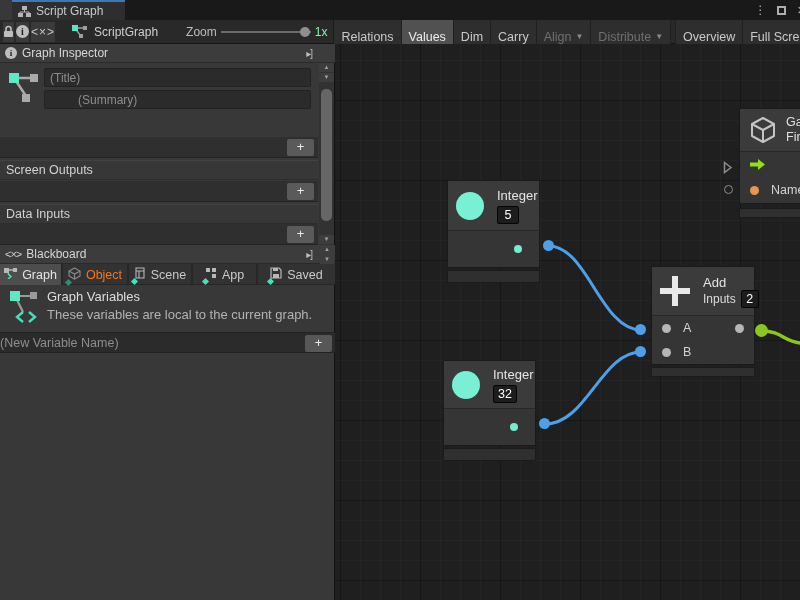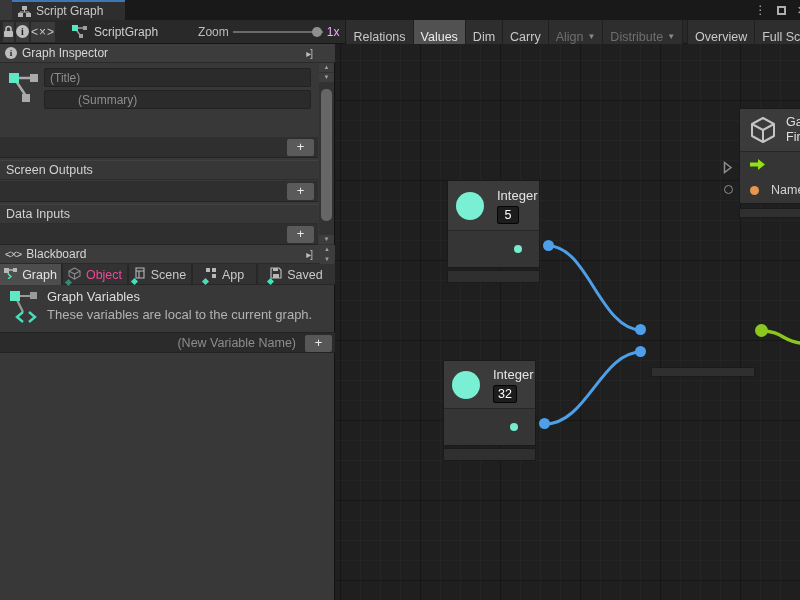--- a/index.html
+++ b/index.html
@@ -15,21 +15,21 @@
   .closex{font-size:15px;line-height:18px}
 
   
   .toolbar{position:absolute;left:0;top:20px;width:800px;height:24px;background:#292929;border-bottom:1px solid #151515;display:flex;align-items:center;font-size:12px}
   .tbtn{height:20px;margin:0 1px;background:#3a3a3a;display:flex;align-items:center;justify-content:center;color:#c6c6c6}
   .tbtn.lock{width:26px;margin-left:3px}
   .tbtn.info{width:30px}
   .tbtn.anglex{width:72px;font-size:12px;letter-spacing:1px}
   .infodot{width:13px;height:13px;border-radius:50%;background:#bdbdbd;color:#222;font-size:10px;font-weight:bold;display:flex;align-items:center;justify-content:center;font-family:"Liberation Serif",serif}
   .graphsel{display:flex;align-items:center;gap:6px;margin-left:16px;color:#cfcfcf}
-  .zoomwrap{display:flex;align-items:center;gap:4px;margin-left:40px}
+  .zoomwrap{display:flex;align-items:center;gap:4px;margin-left:28px}
   .slider{position:relative;width:90px;height:2px;background:#6b6b6b}
   .knob{position:absolute;right:1px;top:-4px;width:10px;height:10px;border-radius:50%;background:#8f8f8f}
   .tglgroup{display:flex;height:24px;margin-left:6px;border-left:1px solid #1a1a1a}
   .tgl{display:flex;align-items:center;white-space:nowrap;padding:16px 7px;height:34px;background:#2e2e2e;border-right:1px solid #1f1f1f;color:#c9c9c9;font-size:12.5px}
   .tgl.sel{background:#515151;color:#ececec}
   .tgl.dis{color:#6f6f6f}
   .dd{font-size:8px;margin-left:4px;color:#8a8a8a}
 
   
   .panel{position:absolute;left:0;top:44px;width:335px;height:556px;background:#383838;border-right:1px solid #121212}
@@ -41,28 +41,28 @@
   .sechdr{position:absolute;left:0;width:318px;height:20px;display:flex;align-items:center;padding-left:6px;font-size:12.5px;color:#d2d2d2;background:#373737;border-top:1px solid #424242;border-bottom:1px solid #2d2d2d}
   .addrow{position:absolute;left:0;width:318px;height:21px;background:#2f2f2f;border-bottom:1px solid #242424}
   .addbtn{position:absolute;right:4px;top:2px;width:27px;height:17px;background:#5a5a5a;border-radius:2px;color:#ececec;font-size:13px;text-align:center;line-height:16px}
   .scrollcol{position:absolute;left:319px;top:19px;width:15px;height:182px;background:#323232}
   .sarw{position:absolute;left:0;width:15px;height:9px;text-align:center;font-size:6px;line-height:9px;color:#a0a0a0;background:#3d3d3d}
   .sthumb{position:absolute;left:2px;width:11px;background:#666;border-radius:5px}
   .bbarrow{position:absolute;left:320px;width:14px;height:9px;text-align:center;font-size:6px;line-height:9px;color:#a0a0a0;background:#3d3d3d}
   .tabs{position:absolute;left:0;top:220px;width:335px;height:21px;display:flex;background:#323232;border-bottom:1px solid #262626}
   .btab{display:flex;align-items:center;justify-content:center;gap:5px;height:21px;border-right:2px solid #272727;font-size:12.5px;color:#c8c8c8}
   .btab.sel{background:#4d4d4d;color:#e2e2e2}
-  .btab.dis{color:#ec4899}
+  .btab.dis{color:#f97316}
   .iconwrap{position:relative;display:inline-block}
   .diam{position:absolute;left:-2px;bottom:-2px;width:5px;height:5px;background:#45e0bb;transform:rotate(45deg)}
   .varttl{position:absolute;left:47px;top:245px;font-size:13px;color:#dedede}
   .vardesc{position:absolute;left:47px;top:263px;font-size:13px;color:#b3b3b3}
   .varicon{position:absolute;left:10px;top:246px}
   .newvar{position:absolute;left:0;top:288px;width:335px;height:21px;background:#2b2b2b;border-top:1px solid #232323;border-bottom:1px solid #232323}
-  .nvinput{position:absolute;left:0;top:0;width:300px;height:19px;background:transparent;border:none;outline:none;color:#b4b4b4;text-align:right;font-size:12.5px;padding-right:4px;font-family:"Liberation Sans",sans-serif}
+  .nvinput{position:absolute;left:0;top:0;width:300px;height:19px;background:transparent;border:none;outline:none;color:#b4b4b4;font-size:12.5px;padding-right:4px;font-family:"Liberation Sans",sans-serif}
   .nvinput::placeholder{color:#8d8d8d;opacity:1}
   .nvbtn{position:absolute;right:3px;top:2px;width:27px;height:17px;background:#575757;border-radius:2px;color:#ececec;font-size:13px;text-align:center;line-height:16px}
 
   
   .canvas{position:absolute;left:335px;top:44px;width:465px;height:556px;overflow:hidden;background-color:#1f1f1f;
     background-image:
       linear-gradient(rgba(0,0,0,.38) 1px,transparent 1px),
       linear-gradient(90deg,rgba(0,0,0,.38) 1px,transparent 1px),
       linear-gradient(rgba(255,255,255,.022) 1px,transparent 1px),
       linear-gradient(90deg,rgba(255,255,255,.022) 1px,transparent 1px);
@@ -133,21 +133,21 @@
       <rect x="11" y="1" width="4" height="4" fill="#9e9e9e"></rect>
       <rect x="7" y="9" width="4" height="4" fill="#9e9e9e"></rect>
     </svg>
     <span>ScriptGraph</span>
   </div>
   <div class="zoomwrap">
     <span style="color:#bdbdbd">Zoom</span>
     <div class="slider">
       <div class="knob"></div>
     </div>
-    <span style="color:#f0abfc">1x</span>
+    <span style="color:#86efac">1x</span>
   </div>
   <div class="tglgroup">
     <div class="tgl">
         <span>Relations</span>
       </div>
     <div class="tgl sel">
         <span>Values</span>
       </div>
     <div class="tgl">
         <span>Dim</span>
@@ -320,20 +320,43 @@
         <span class="ntitle">Integer</span>
         <span class="vbox" style="align-self:flex-start">32</span>
       </span>
     </div>
     <div class="nbody outrow" style="height:36px">
       <span class="pdot"></span>
     </div>
   </div>
   <div class="nfoot" style="left:108px;top:404px;width:93px;height:13px"></div>
 
+  <div class="node" style="left:316px;top:222px;width:104px">
+    <div class="nhead" style="height:49px">
+      <span class="plusicon"></span>
+      <span class="hcol">
+        <span class="ntitle">Add</span>
+        <span style="display:flex;align-items:center;gap:5px">
+          <span style="font-size:12px;color:#dcdcdc">Inputs</span>
+          <span class="vbox" style="margin-top:0;min-width:18px">2</span>
+        </span>
+      </span>
+    </div>
+    <div class="nbody">
+      <div class="prow" style="height:24px">
+        <span class="gdot"></span>
+        <span class="plabel">A</span>
+        <span class="gdot outdot"></span>
+      </div>
+      <div class="prow" style="height:24px">
+        <span class="gdot"></span>
+        <span class="plabel">B</span>
+      </div>
+    </div>
+  </div>
   <div class="nfoot" style="left:316px;top:323px;width:104px;height:10px"></div>
 
   <div class="node" style="left:404px;top:64px;width:125px">
     <div class="nhead" style="height:43px;gap:8px">
       <svg width="30" height="30" style="flex:none">
         <path d="M15 3 L26 9 V21 L15 27 L4 21 V9 Z M4 9 L15 15 L26 9 M15 15 V27" stroke="#c4c4c4" stroke-width="2" fill="none" stroke-linejoin="round"></path>
       </svg>
       <span class="hcol">
         <span class="gotitle">GameObject</span>
         <span class="gotitle">Find</span>

